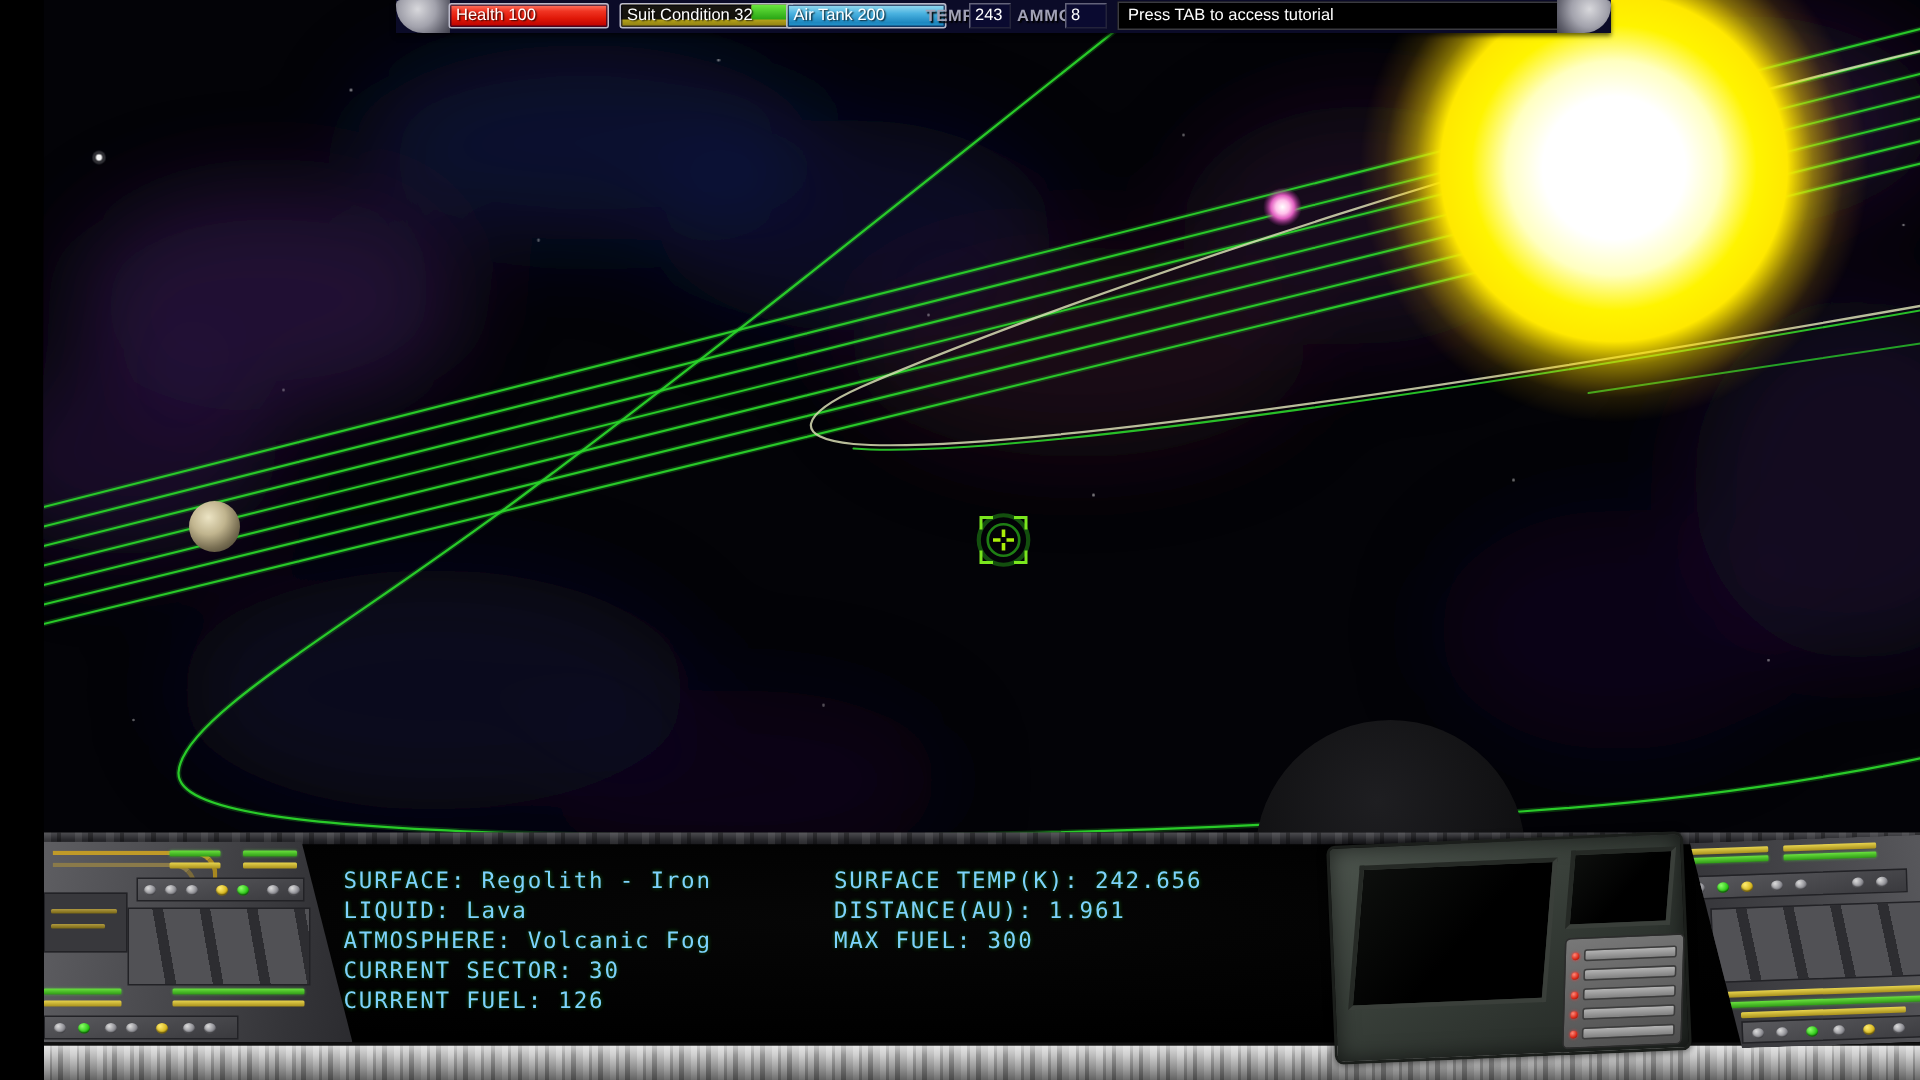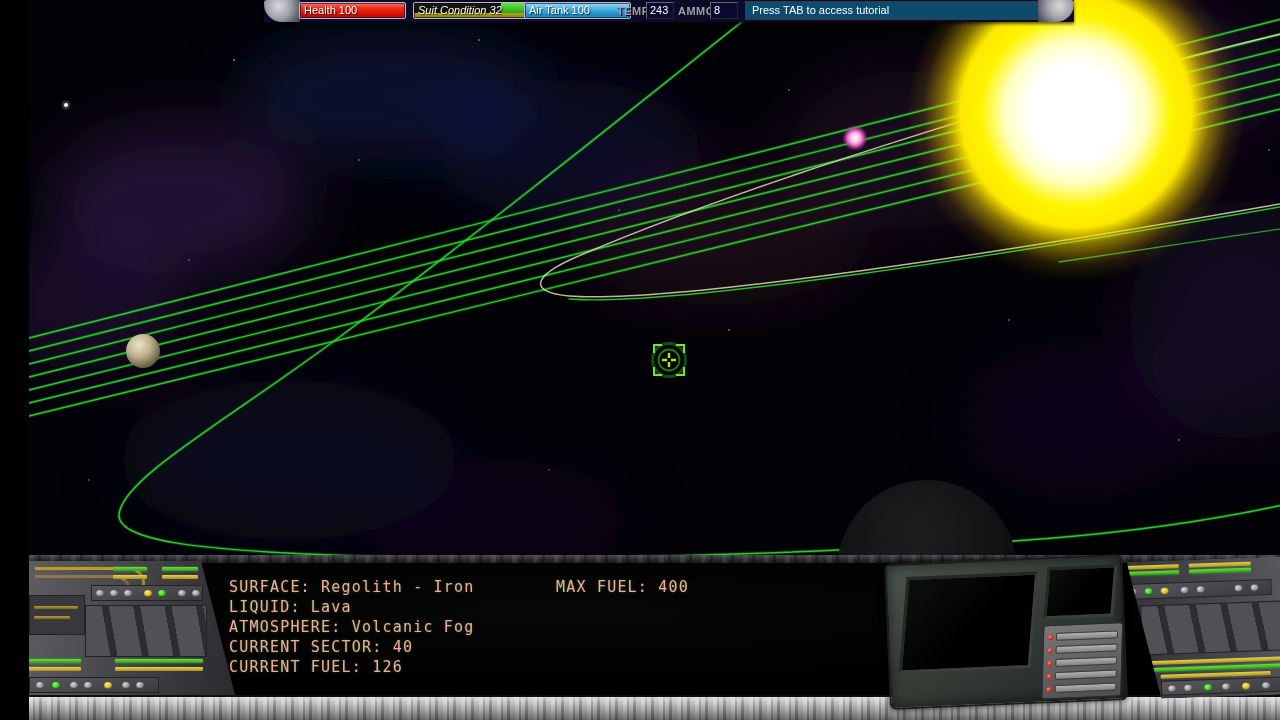--- a/index.html
+++ b/index.html
@@ -17,57 +17,57 @@
   .cap-right { right:0; border-radius:0 3px 18px 0;
                background:radial-gradient(circle at 60% 28%, #d8d8dc, #a2a2ac 45%, #62626e 78%, #40404c); }
   .hud-bar-box { position:absolute; top:2px; height:17px; border:1px solid #b9b9c9; border-radius:2px;
                  box-shadow:inset 0 0 0 1px rgba(8,8,48,.65); overflow:hidden; }
   .bar-text { position:relative; z-index:3; display:block; font-size:11px; line-height:15px;
               color:#fff; padding-left:4px; white-space:nowrap;
               text-shadow:1px 1px 1px rgba(0,0,0,.75); }
   #health-bar { left:35px;  width:107px;
       background:linear-gradient(180deg,#ff7a66 0%,#f03422 30%,#e01808 62%,#b80000 100%); }
   #suit-bar   { left:149px; width:116px;
-      background:linear-gradient(180deg,#d6c42e 0%,#c4b21e 55%,#8a7a10 100%);font-style:italic; }
+      background:linear-gradient(180deg,#d6c42e 0%,#c4b21e 55%,#8a7a10 100%); }
   #air-bar    { left:260px; width:107px;
       background:linear-gradient(180deg,#9cdef2 0%,#4ab2e0 40%,#1e88c0 80%,#2596cc 100%); }
   .suit-dark  { position:absolute; left:0; top:0; height:10px; right:27px; background:rgba(2,2,12,.9); }
   .suit-green { position:absolute; right:0; top:0; height:10px; width:27px;
                 background:linear-gradient(180deg,#6ae83e,#28a414); }
   .hud-label { position:absolute; top:5px; font-size:11px; font-weight:bold; color:#a2a2b6;
                letter-spacing:.5px; text-shadow:1px 1px 1px #000; }
   #temp-label { left:353px; }
   #ammo-label { left:414px; }
   .hud-value { position:absolute; top:2px; height:17px; background:#0a0a30; color:#fff;
                font-size:11px; line-height:15px; padding-left:3px;
                border:1px solid; border-color:#63637a #23233a #23233a #63637a; }
   #temp-value { left:382px; width:28px; }
   #ammo-value { left:446px; width:28px; }
-  #tutorial-box { position:absolute; left:481px; top:1px; width:296px; height:19px; background:#0c4a6e;
+  #tutorial-box { position:absolute; left:481px; top:1px; width:296px; height:19px; background:#000000;
                   border:1px solid #3a3a40; color:#fff; font-size:11px; line-height:17px; padding-left:6px;
                   white-space:nowrap; }
 
   
   #dashboard { position:absolute; left:0; top:555px; width:1280px; height:165px; z-index:10; background:#000; }
   .dash-top-strip { position:absolute; top:0; left:0; right:0; height:8px;
       background:
         repeating-linear-gradient(90deg, rgba(255,255,255,.08) 0 5px, transparent 5px 9px, rgba(0,0,0,.32) 9px 12px, transparent 12px 21px),
         linear-gradient(180deg,#4c4c50,#28282c 60%,#19191d); }
   .dash-screen { position:absolute; left:0; right:0; top:8px; bottom:25px;
       background:radial-gradient(ellipse at 42% 38%, #060606, #000 72%); }
   .dash-bottom-strip { position:absolute; left:0; right:0; bottom:0; height:25px; border-top:2px solid #101010;
       background:
         linear-gradient(180deg, rgba(255,255,255,.55) 0%, rgba(255,255,255,.12) 28%, rgba(0,0,0,.22) 68%, rgba(0,0,0,.45) 100%),
         repeating-linear-gradient(90deg,#c9c9c9 0 4px,#979797 4px 6px,#bdbdbd 6px 10px,#868686 10px 13px,#b4b4b4 13px 18px); }
 
   .info-col { position:absolute; top:22px; z-index:5; }
   #info-left  { left:200px; }
   #info-right { left:527px; }
   .info-line { height:20px; line-height:20px; font-family:"DejaVu Sans Mono", monospace;
-               font-size:15px; letter-spacing:1.2px; color:#fca5a5; white-space:pre;
+               font-size:15px; letter-spacing:1.2px; color:#7dd3fc; white-space:pre;
                text-shadow:0 0 3px rgba(40,220,40,.45); }
 
   
   .gs { position:absolute; height:4px; border-radius:1px; }
   .gs.green  { background:linear-gradient(180deg,#6ae23e,#2f9a16); box-shadow:0 0 2px rgba(90,230,70,.55); }
   .gs.yellow { background:linear-gradient(180deg,#e8d44e,#a8901c); }
   .gs.dimy   { background:linear-gradient(180deg,#b09a40,#786614); }
   .gd { position:absolute; width:8px; height:7px; border-radius:50%;
         background:radial-gradient(circle at 35% 30%, #dcdcdc, #909096 55%, #4e4e56);
         box-shadow:inset 0 -1px 1px rgba(0,0,0,.5); }
@@ -209,21 +209,21 @@
       <span class="bar-text">Health 100</span>
     </div>
 
     <div class="hud-bar-box" id="suit-bar">
       <div class="suit-dark"></div>
       <div class="suit-green"></div>
       <span class="bar-text">Suit Condition 32</span>
     </div>
 
     <div class="hud-bar-box" id="air-bar">
-      <span class="bar-text">Air Tank 100</span>
+      <span class="bar-text">Air Tank 200</span>
     </div>
 
     <span class="hud-label" id="temp-label">TEMP</span>
     <div class="hud-value" id="temp-value">243</div>
 
     <span class="hud-label" id="ammo-label">AMMO</span>
     <div class="hud-value" id="ammo-value">8</div>
 
     <div id="tutorial-box">Press TAB to access tutorial</div>
 
@@ -267,25 +267,27 @@
         <div class="gd yellow" style="left:74px;top:4px"></div>
         <div class="gd" style="left:92px;top:4px"></div>
         <div class="gd" style="left:106px;top:4px"></div>
       </div>
     </div>
 
     <div class="info-col" id="info-left">
       <div class="info-line">SURFACE: Regolith - Iron</div>
       <div class="info-line">LIQUID: Lava</div>
       <div class="info-line">ATMOSPHERE: Volcanic Fog</div>
-      <div class="info-line">CURRENT SECTOR: 40</div>
+      <div class="info-line">CURRENT SECTOR: 30</div>
       <div class="info-line">CURRENT FUEL: 126</div>
     </div>
     <div class="info-col" id="info-right">
-      <div class="info-line">MAX FUEL: 400</div>
+      <div class="info-line">SURFACE TEMP(K): 242.656</div>
+      <div class="info-line">DISTANCE(AU): 1.961</div>
+      <div class="info-line">MAX FUEL: 300</div>
     </div>
 
     <div id="console">
       <div class="console-screen" id="console-screen-large"></div>
       <div class="console-screen" id="console-screen-small"></div>
       <div id="led-panel">
         <div class="led-row">
             <div class="led"></div>
             <div class="led-bar"></div>
           </div>

